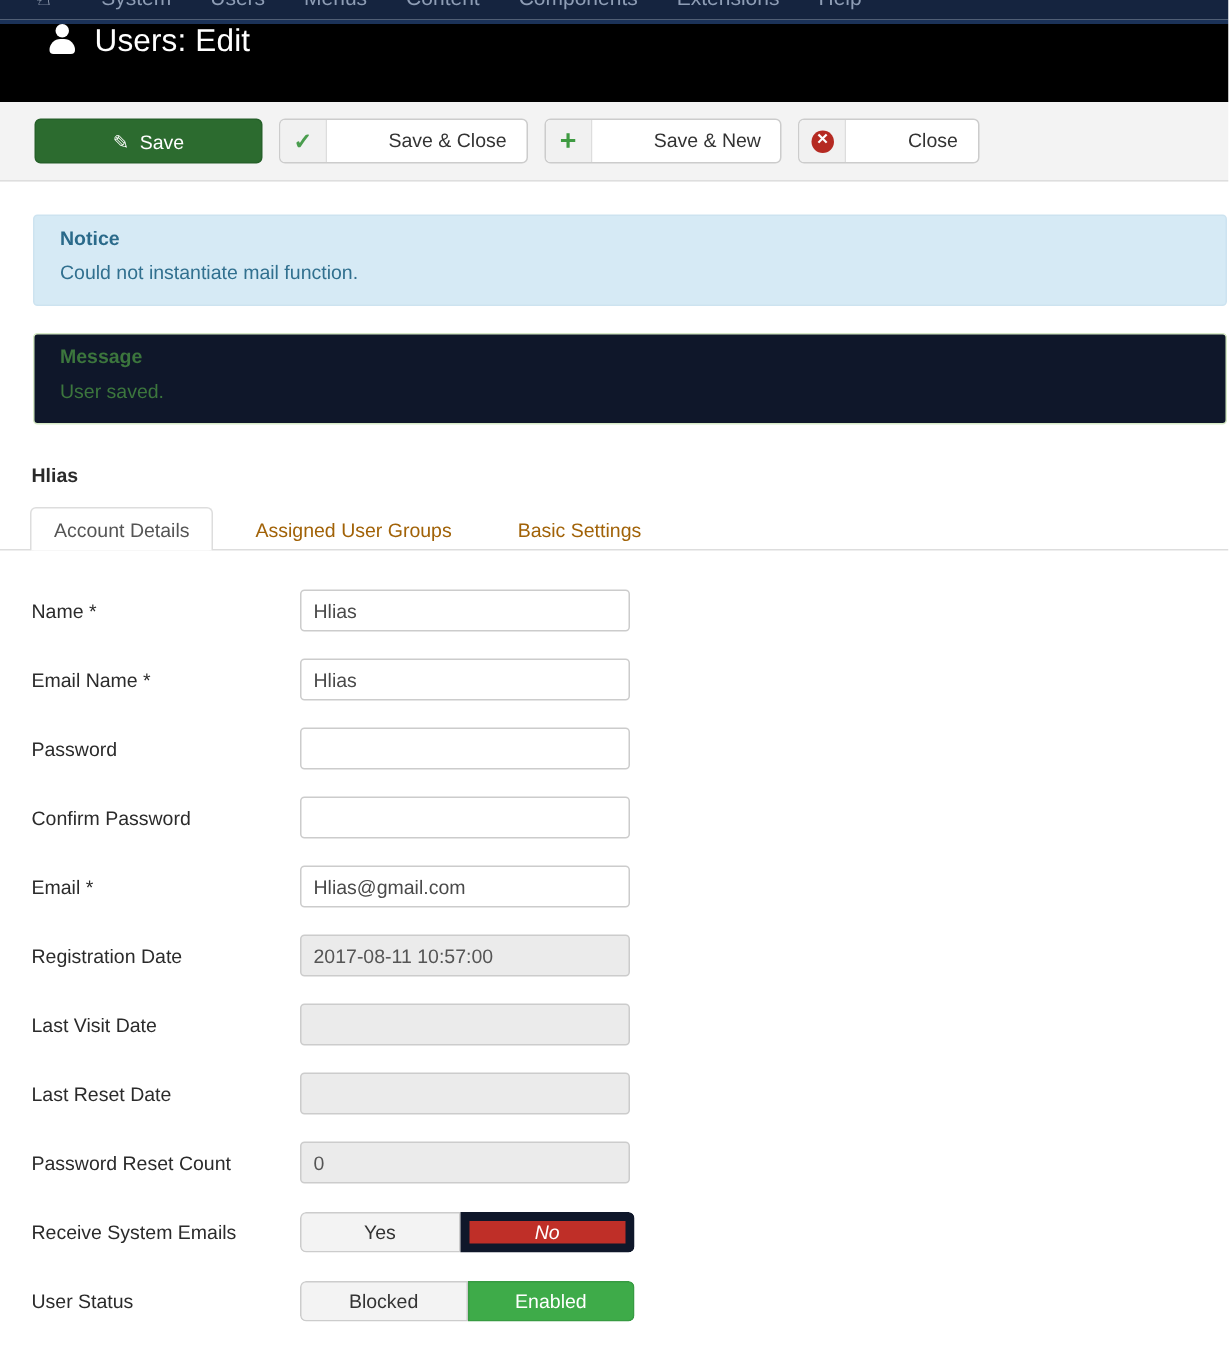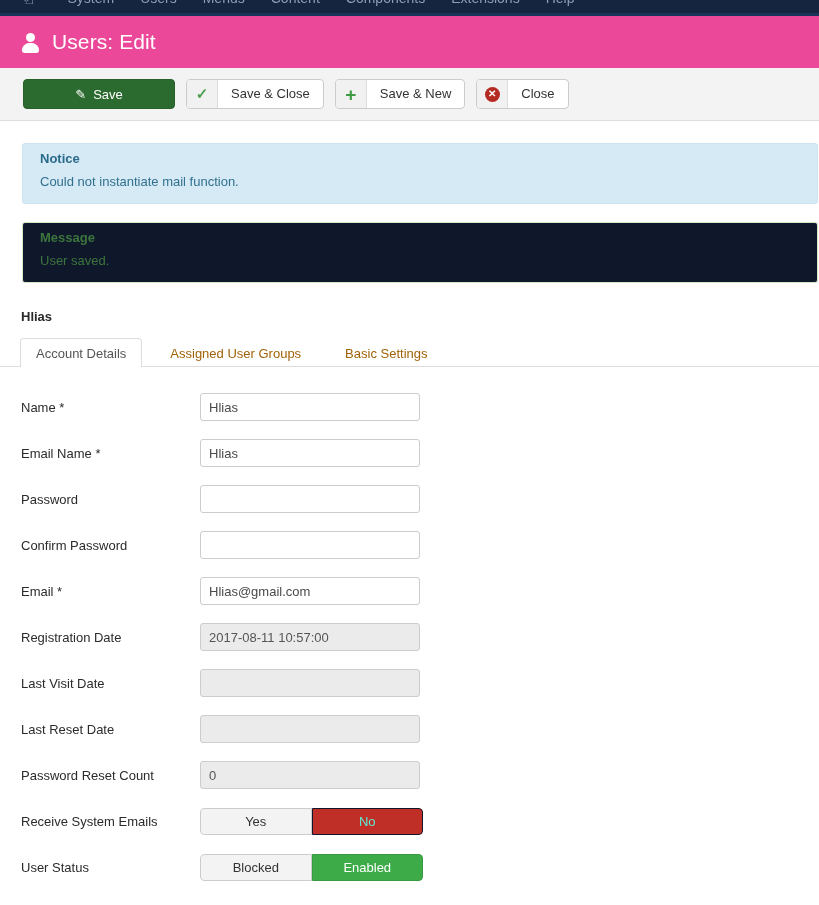--- a/index.html
+++ b/index.html
@@ -41,24 +41,23 @@
     white-space: nowrap;
   }
   .topnav-rule {
     height: 3px;
     background: #1b3258;
   }
 
   
   .pageheader {
     height: 52px;
-    background: #ec4899;
-    display: flex;
-    align-items: center;
-    padding-left: 22px;
+    background: #000000;
+    display: flex;
+    padding-left: 33px;
   }
   .ph-icon {
     width: 17px; height: 19px;
     margin-right: 13px;
     position: relative;
     flex: none;
   }
   .ph-icon::before {
     content: "";
     position: absolute;
@@ -123,20 +122,21 @@
     justify-content: center;
     background: #f1f1f1;
     border-right: 1px solid #dddddd;
     border-radius: 3px 0 0 3px;
     flex: none;
   }
   .btn-split .lbl {
     padding: 0 13px;
     white-space: nowrap;
     line-height: 28px;
+    margin-left: 28px;
   }
   .ic-check { color: #4a9d4e; font-size: 15px; font-weight: bold; }
   .ic-plus  { color: #3f9b42; font-size: 19px; font-weight: bold; line-height: 1; }
   .ic-x {
     width: 15px; height: 15px;
     border-radius: 50%;
     background: #b52a22;
     color: #ffffff;
     font-size: 10px;
     font-weight: bold;
@@ -259,22 +259,23 @@
     user-select: none;
     line-height: 1;
   }
   .bg-opt.off {
     background: #f3f3f3;
     border: 1px solid #cccccc;
     color: #333333;
   }
   .bg-opt.on-red {
     background: #bf2f28;
-    border: 1px solid #0f172a;
-    color: #5eead4;
+    border: 6px solid #0f172a;
+    color: #ffffff;
+    font-style: italic;
   }
   .bg-opt.on-green {
     background: #3eab49;
     border: 1px solid #379b42;
     color: #ffffff;
   }
   .bg-opt:first-child { border-radius: 4px 0 0 4px; }
   .bg-opt:last-child  { border-radius: 0 4px 4px 0; }
 </style>
 </head>

